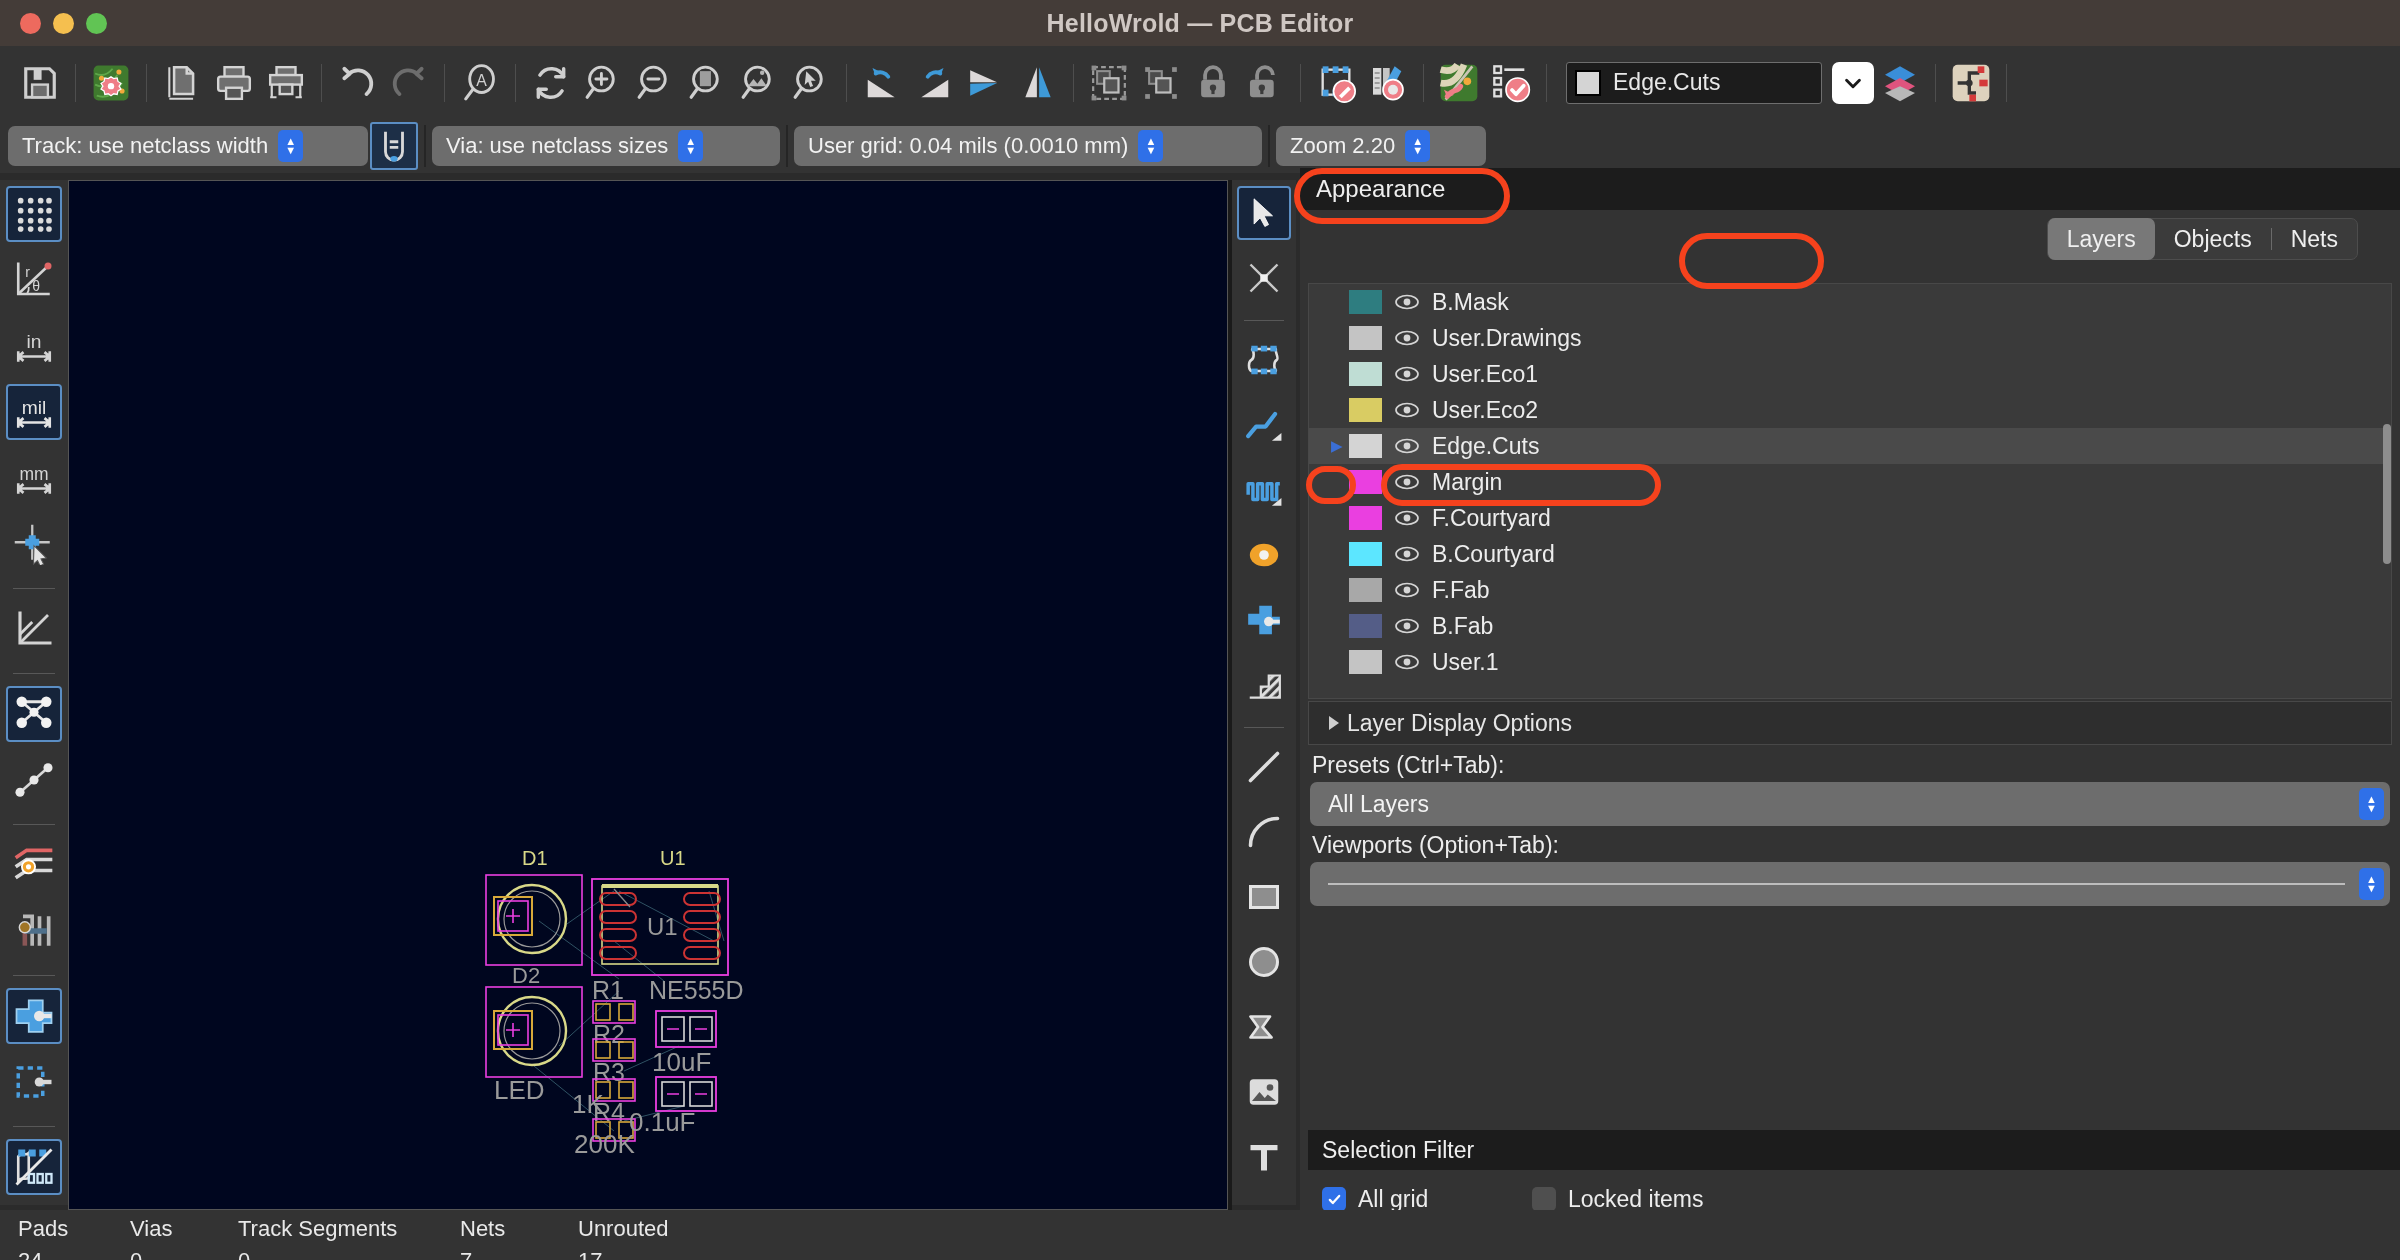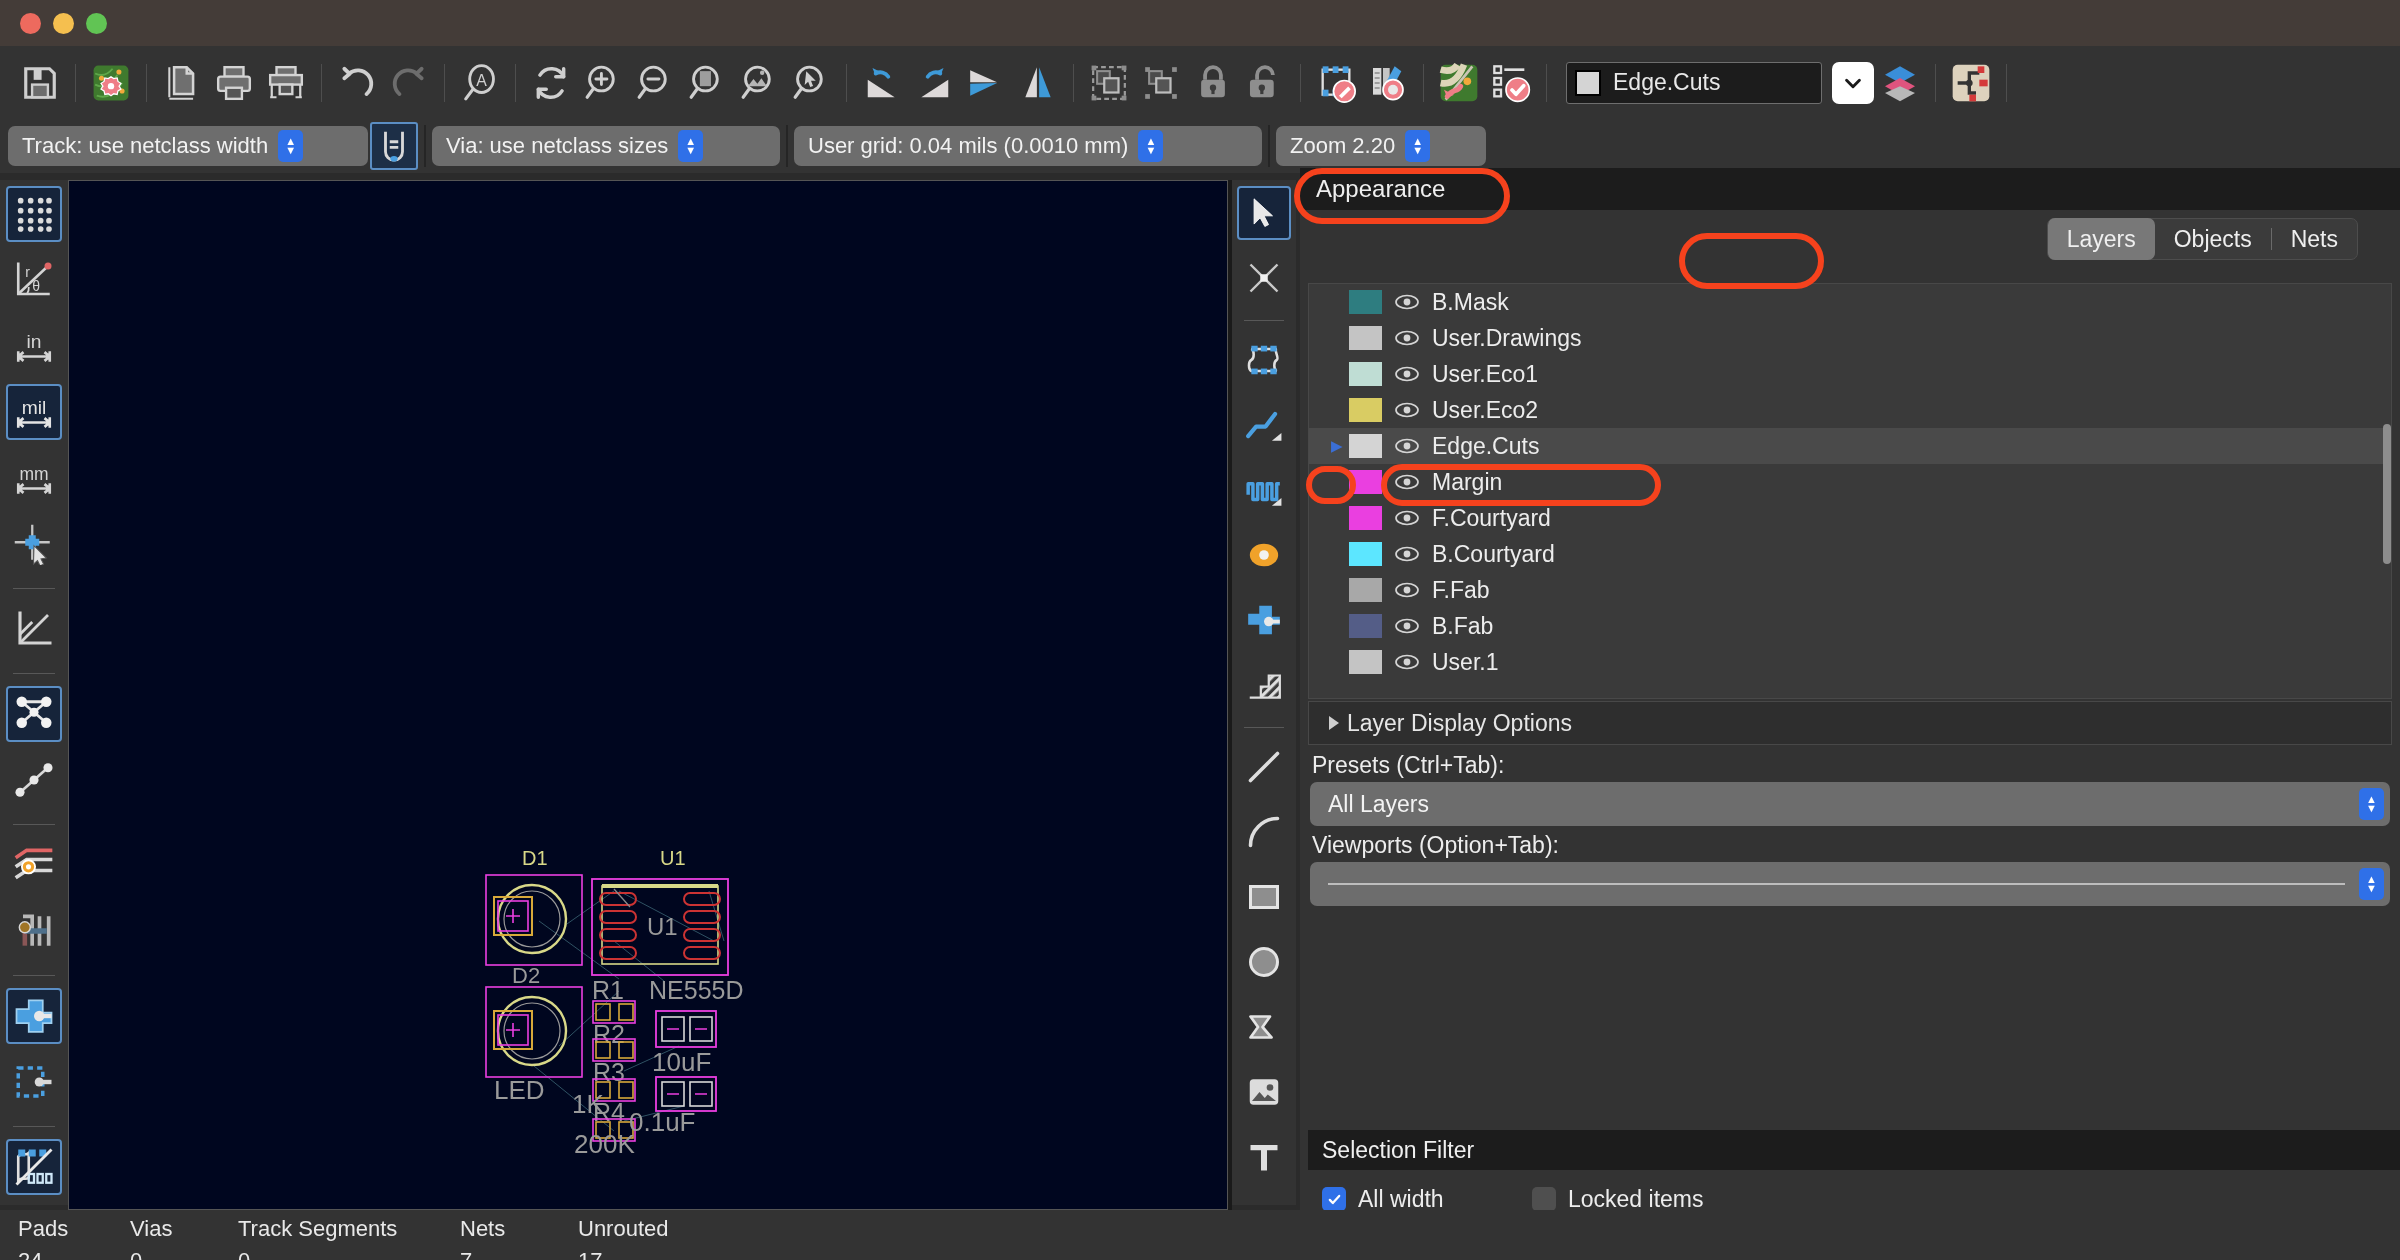--- a/index.html
+++ b/index.html
@@ -209,20 +209,21 @@
 <body>
 
 <div id="app">
 
   <div class="titlebar">
     <div class="traffic">
       <div class="tl red"></div>
       <div class="tl yellow"></div>
       <div class="tl green"></div>
     </div>
+    <div class="title-text">HelloWrold — PCB Editor</div>
   </div>
 
   <div class="toolbar">
 
     <div class="tb-btn">
       <svg width="38" height="38" viewBox="0 0 24 24">
         <path d="M3 3h15l3 3v15H3z" fill="none" stroke="#cfcfcf" stroke-width="2"></path>
         <rect x="8" y="3" width="5" height="7" fill="#cfcfcf"></rect>
         <rect x="7" y="13" width="10" height="8" fill="#6d6d6d" stroke="#cfcfcf" stroke-width="1.5"></rect>
       </svg>
@@ -987,21 +988,21 @@
     </div>
 
     <div class="selfilter-header">Selection Filter</div>
     <div class="selfilter-body">
       <div class="cbrow">
         <span class="cbox">
             <svg width="15" height="15" viewBox="0 0 16 16">
               <path d="M3 8.4l3.2 3.4L13 4.2" fill="none" stroke="#fff" stroke-width="2.4" stroke-linecap="round" stroke-linejoin="round"></path>
             </svg>
           </span>
-        <span class="cblabel">All width</span>
+        <span class="cblabel">All grid</span>
       </div>
       <div class="cbrow">
         <span class="cbox off"></span>
         <span class="cblabel">Locked items</span>
       </div>
       <div class="cbrow">
         <span class="cbox">
             <svg width="15" height="15" viewBox="0 0 16 16">
               <path d="M3 8.4l3.2 3.4L13 4.2" fill="none" stroke="#fff" stroke-width="2.4" stroke-linecap="round" stroke-linejoin="round"></path>
             </svg>

